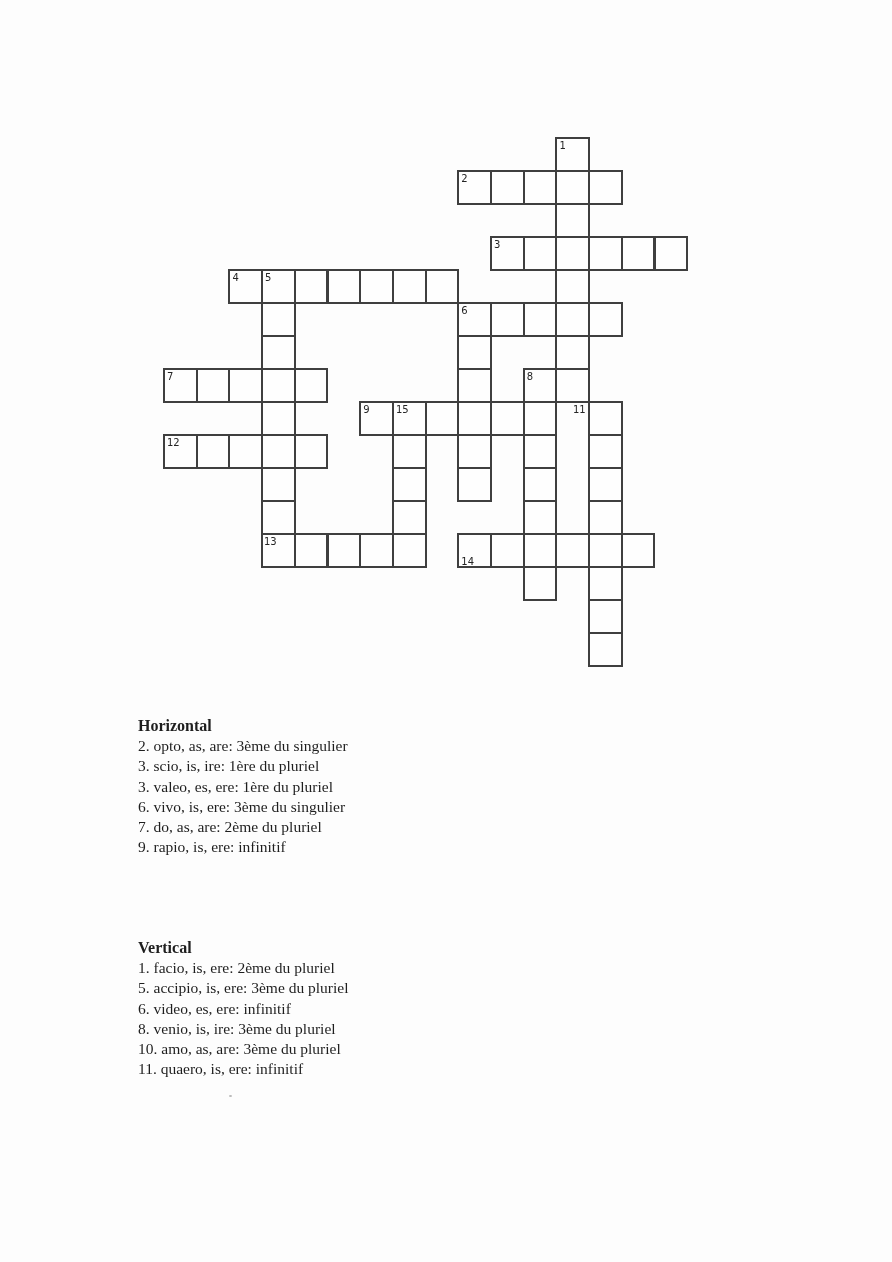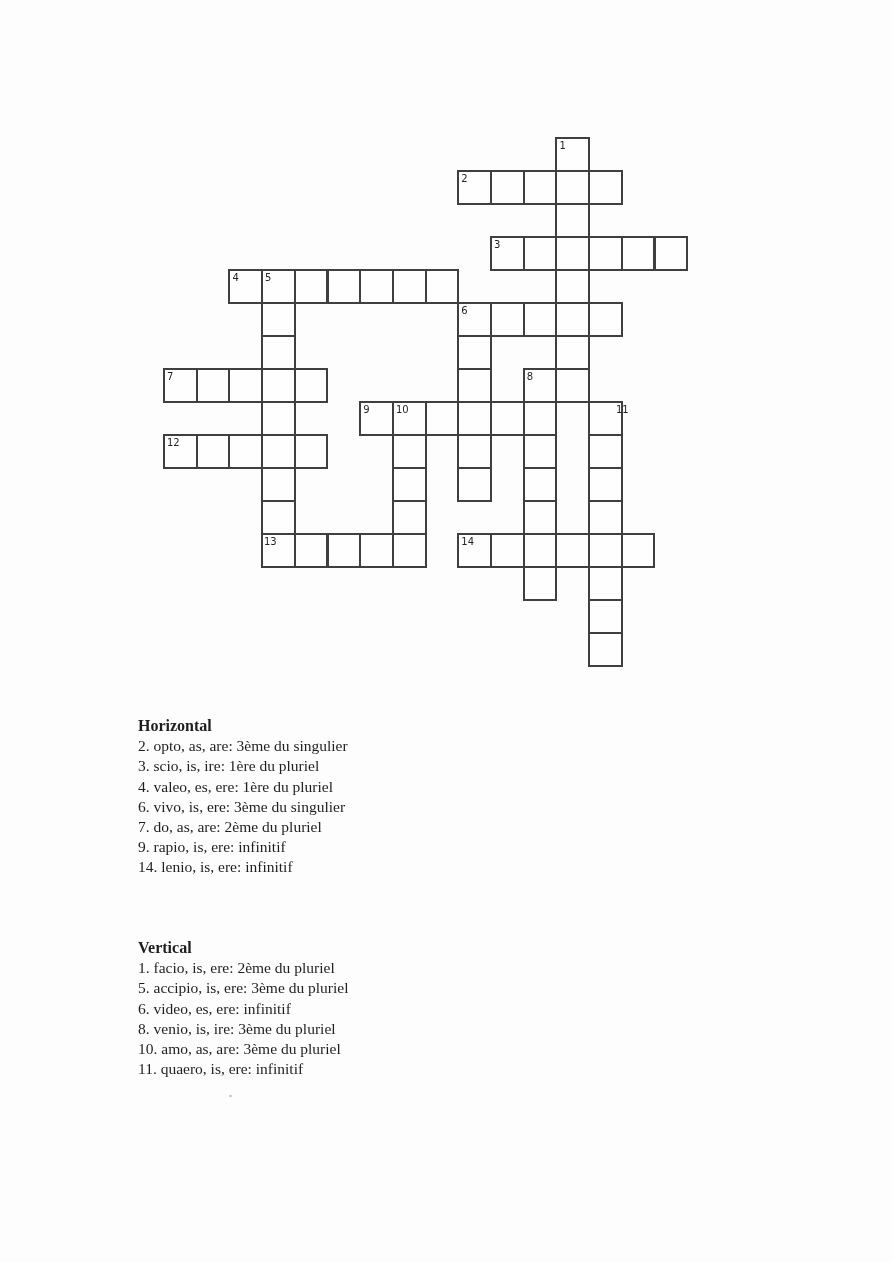--- a/index.html
+++ b/index.html
@@ -144,37 +144,36 @@
       <div class="cell" style="left: 620.8px; top: 533px; width: 34.7px; height: 35px; border-color: rgb(63, 63, 63); background: rgb(254, 254, 254);"></div>
       <div class="cellnum" style="left: 559.4px; top: 140px;">1</div>
       <div class="cellnum" style="left: 461.3px; top: 173px;">2</div>
       <div class="cellnum" style="left: 494px; top: 239px;">3</div>
       <div class="cellnum" style="left: 232.4px; top: 272px;">4</div>
       <div class="cellnum" style="left: 265.1px; top: 272px;">5</div>
       <div class="cellnum" style="left: 461.3px; top: 305px;">6</div>
       <div class="cellnum" style="left: 167px; top: 371px;">7</div>
       <div class="cellnum" style="left: 526.7px; top: 371px;">8</div>
       <div class="cellnum" style="left: 363.2px; top: 404px;">9</div>
-      <div class="cellnum" style="left: 395.9px; top: 404px;">10</div>
-      <div class="cellnum" style="left: 616px; top: 404px;">11</div>
+      <div class="cellnum" style="left: 395.9px; top: 404px;">15</div>
+      <div class="cellnum" style="left: 573px; top: 404px;">11</div>
       <div class="cellnum" style="left: 167px; top: 437px;">12</div>
       <div class="cellnum" style="left: 264px; top: 536px;">13</div>
-      <div class="cellnum" style="left: 461.3px; top: 536px;">14</div>
+      <div class="cellnum" style="left: 461.3px; top: 556px;">14</div>
     </div>
 
   <div class="clue-block" style="top:716px;">
     <div class="clue-title">Horizontal</div>
     <div id="horizontal-clues-list">
         <div class="clue-line">2. opto, as, are: 3ème du singulier</div>
         <div class="clue-line">3. scio, is, ire: 1ère du pluriel</div>
-        <div class="clue-line">4. valeo, es, ere: 1ère du pluriel</div>
+        <div class="clue-line">3. valeo, es, ere: 1ère du pluriel</div>
         <div class="clue-line">6. vivo, is, ere: 3ème du singulier</div>
         <div class="clue-line">7. do, as, are: 2ème du pluriel</div>
         <div class="clue-line">9. rapio, is, ere: infinitif</div>
-        <div class="clue-line">14. lenio, is, ere: infinitif</div>
       </div>
   </div>
 
   <div class="clue-block" style="top:938px;">
     <div class="clue-title">Vertical</div>
     <div id="vertical-clues-list">
         <div class="clue-line">1. facio, is, ere: 2ème du pluriel</div>
         <div class="clue-line">5. accipio, is, ere: 3ème du pluriel</div>
         <div class="clue-line">6. video, es, ere: infinitif</div>
         <div class="clue-line">8. venio, is, ire: 3ème du pluriel</div>

